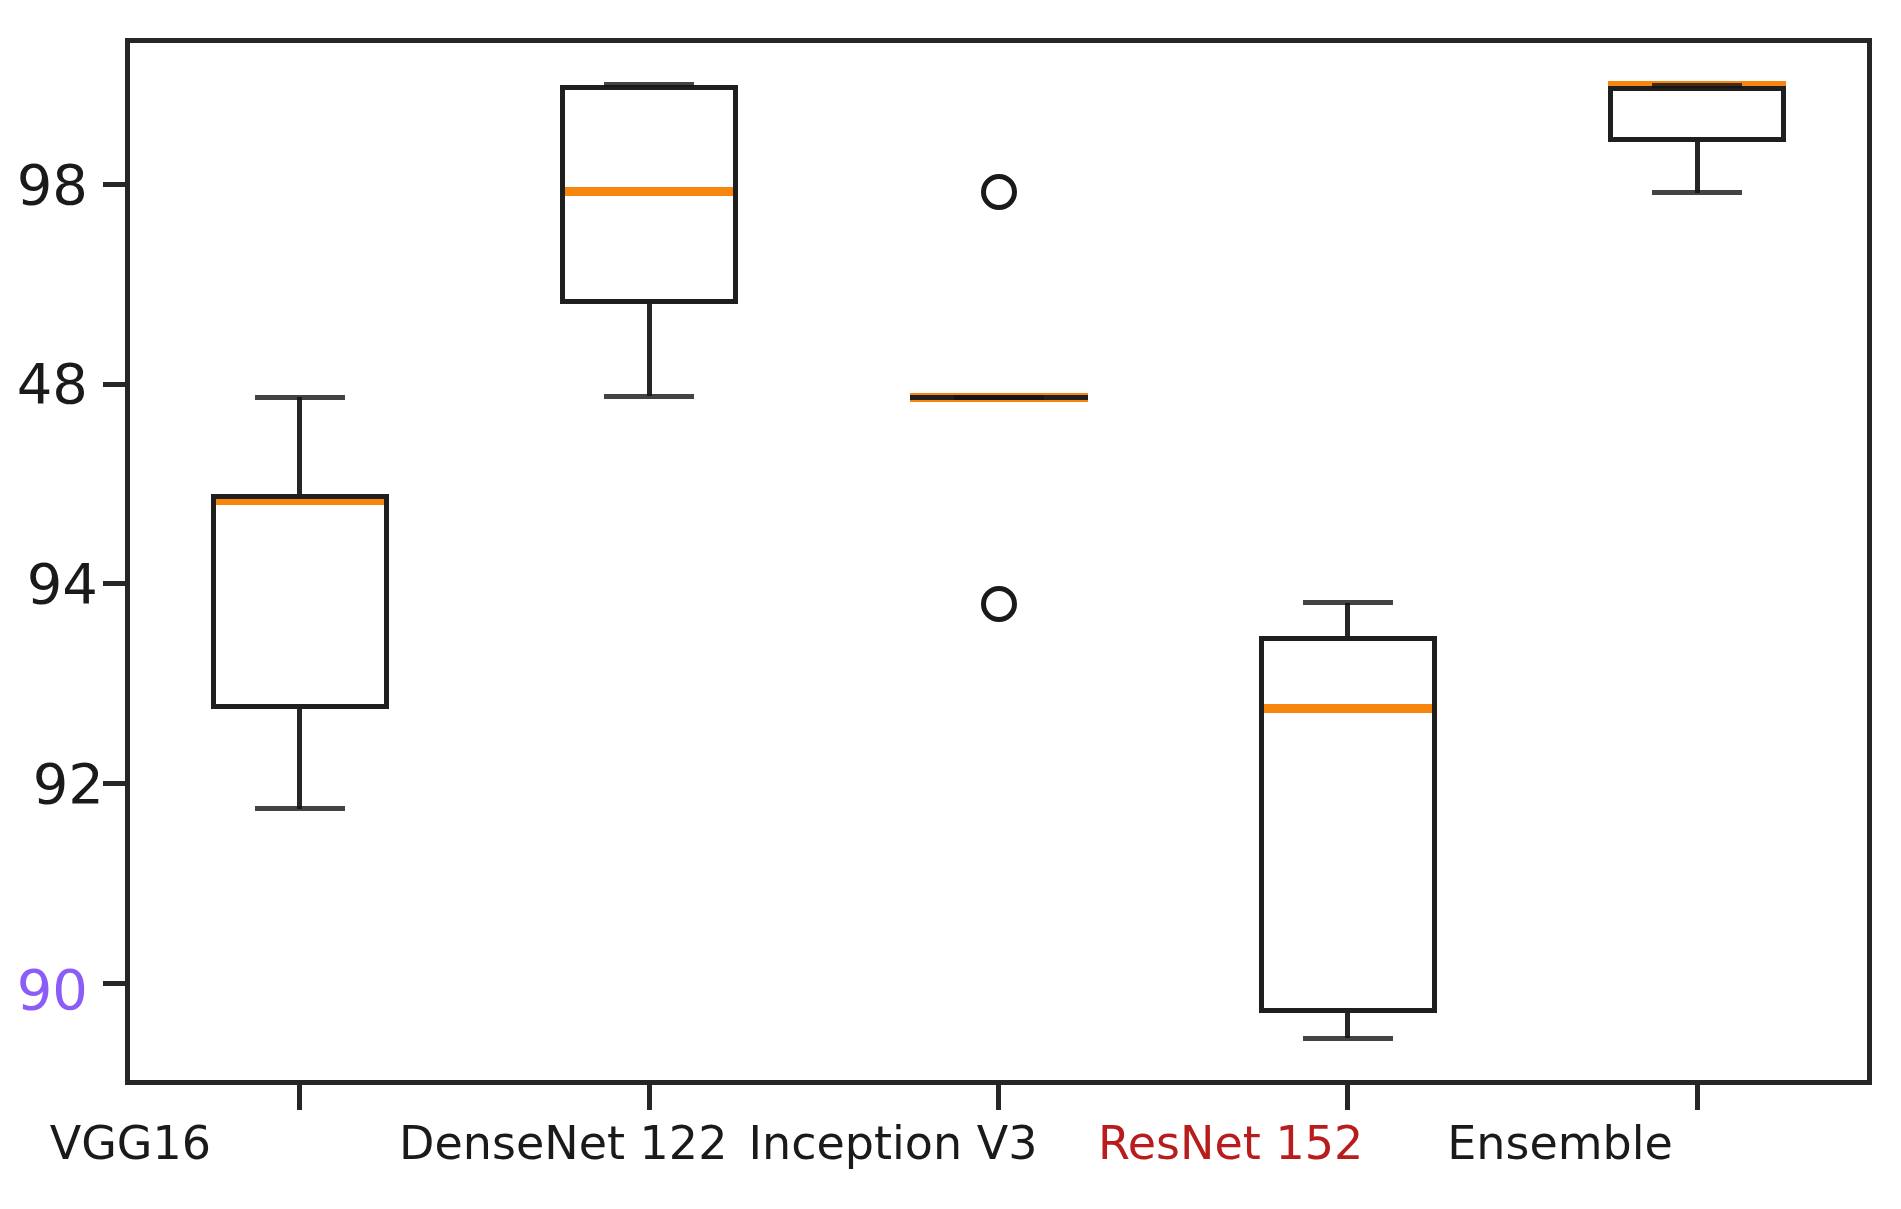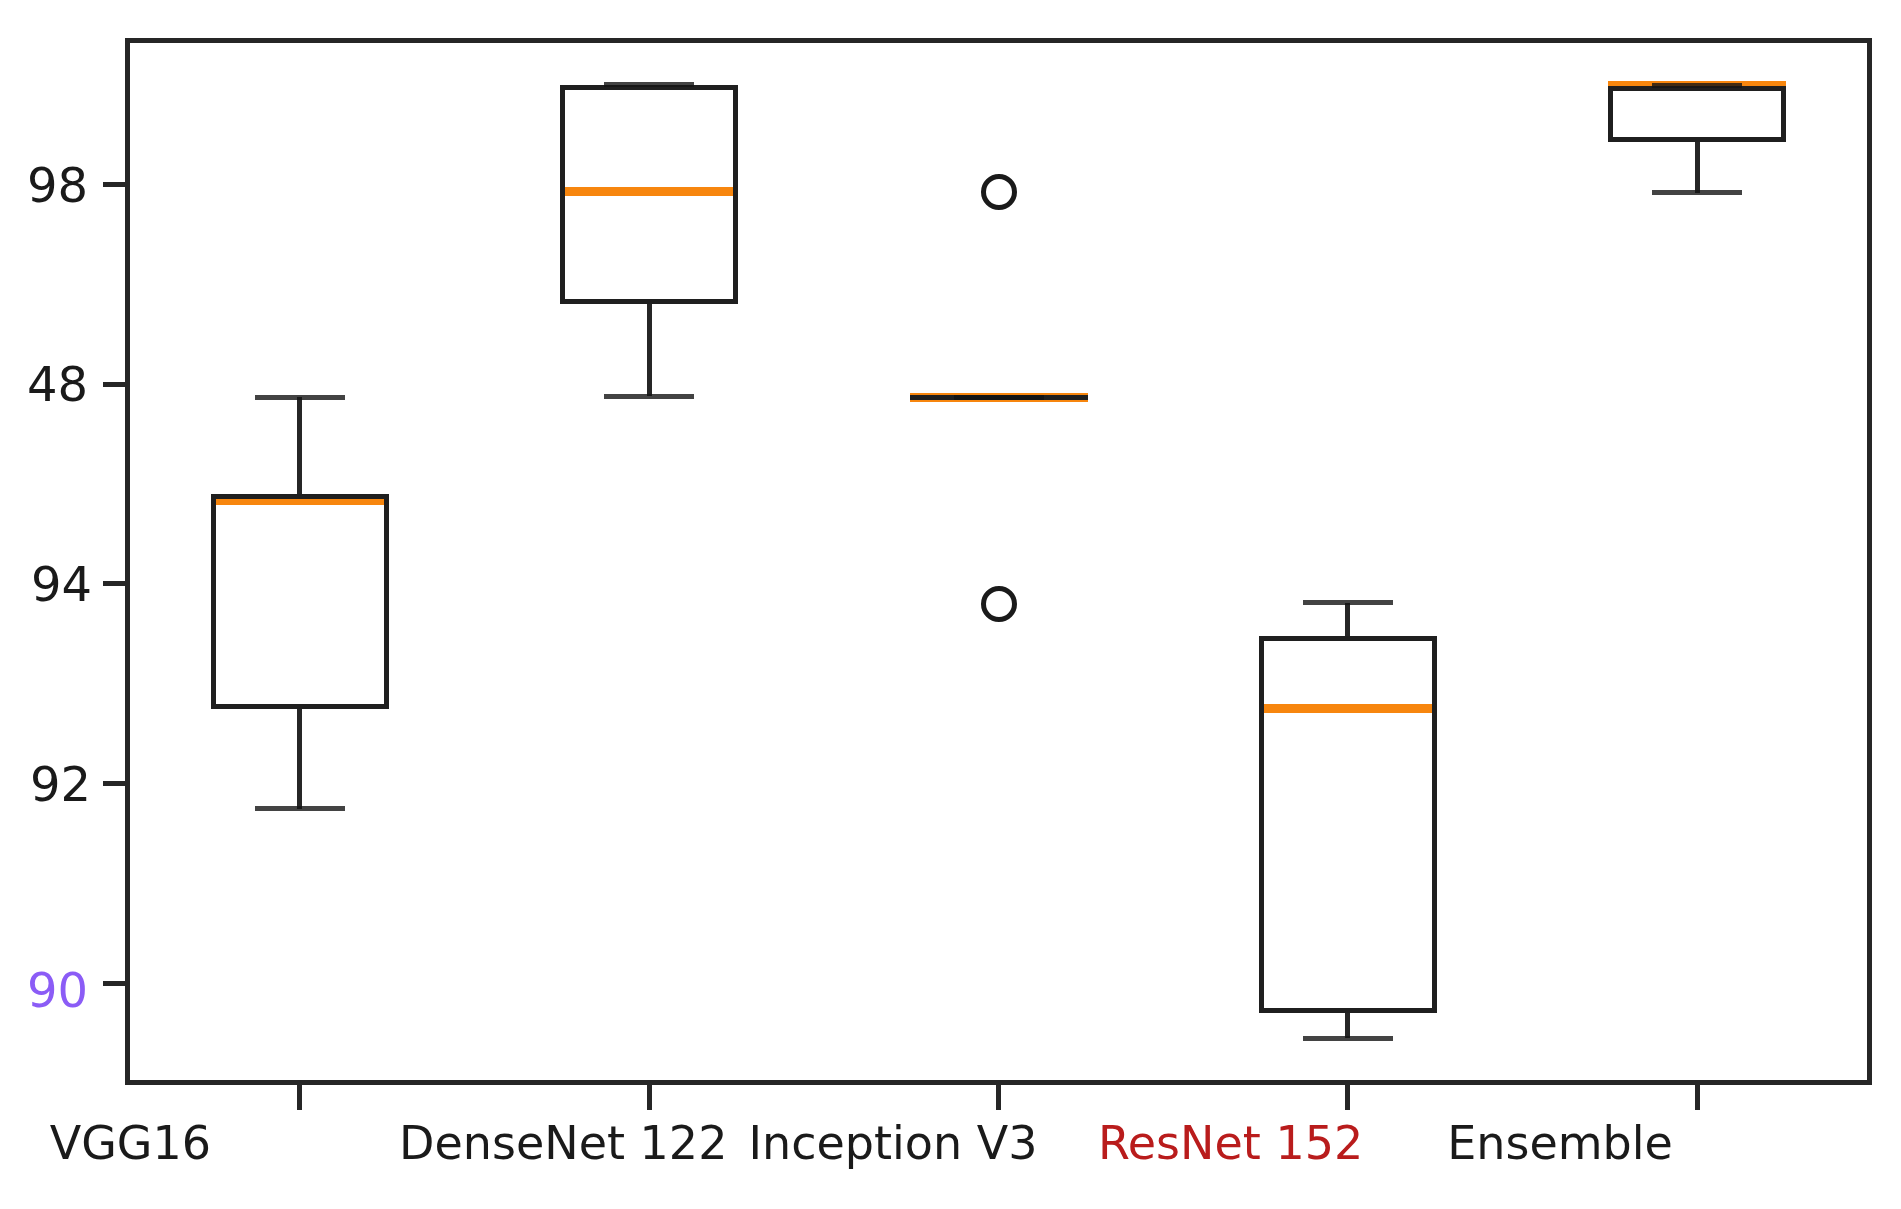--- a/index.html
+++ b/index.html
@@ -14,21 +14,21 @@
     position:absolute;
     box-sizing:border-box;
     border:5px solid #262626;
     background:transparent;
   }
   .ytick{position:absolute;background:#262626;height:5px;}
   .xtick{position:absolute;background:#262626;width:5px;}
   .yticklabel{
     position:absolute;
     color:#1a1a1a;
-    font-size:48px;
+    font-size:56px;
     line-height:44px;
     text-align:right;
   }
   .xticklabel{
     position:absolute;
     color:#1a1a1a;
     font-size:46px;
     line-height:50px;
     text-align:left;
     white-space:nowrap;
@@ -54,23 +54,23 @@
 </style>
 </head>
 <body>
 
 <div class="figure">
   <div class="plot-area" id="plot-area" style="left: 125px; top: 38px; width: 1747px; height: 1047px;"></div>
   <div id="axes-layer">
       <div class="ytick" style="left: 103px; top: 980.694px; width: 22px;"></div>
       <div class="yticklabel" style="left: 0px; width: 88px; top: 968px; color: #8b5cf6;">90</div>
       <div class="ytick" style="left: 103px; top: 781.076px; width: 22px;"></div>
-      <div class="yticklabel" style="left: 3px; width: 88px; top: 761.576px; color: rgb(26, 26, 26);">92</div>
+      <div class="yticklabel" style="left: 16px; width: 88px; top: 761.576px; color: rgb(26, 26, 26);">92</div>
       <div class="ytick" style="left: 103px; top: 581.457px; width: 22px;"></div>
-      <div class="yticklabel" style="left: 4px; width: 88px; top: 561.957px; color: rgb(26, 26, 26);">94</div>
+      <div class="yticklabel" style="left: 10px; width: 88px; top: 561.957px; color: rgb(26, 26, 26);">94</div>
       <div class="ytick" style="left: 103px; top: 381.838px; width: 22px;"></div>
       <div class="yticklabel" style="left: 0px; width: 88px; top: 362.338px; color: rgb(26, 26, 26);">48</div>
       <div class="ytick" style="left: 103px; top: 182.22px; width: 22px;"></div>
       <div class="yticklabel" style="left: 0px; width: 88px; top: 162.72px; color: rgb(26, 26, 26);">98</div>
       <div class="xtick" style="left: 297.2px; top: 1085px; height: 25px;"></div>
       <div class="xticklabel" style="left: 49.7px; width: 500px; top: 1118px; color: rgb(26, 26, 26);">VGG16</div>
       <div class="xtick" style="left: 646.6px; top: 1085px; height: 25px;"></div>
       <div class="xticklabel" style="left: 399.1px; width: 500px; top: 1118px; color: rgb(26, 26, 26);">DenseNet 122</div>
       <div class="xtick" style="left: 996px; top: 1085px; height: 25px;"></div>
       <div class="xticklabel" style="left: 748.5px; width: 500px; top: 1118px; color: rgb(26, 26, 26);">Inception V3</div>

